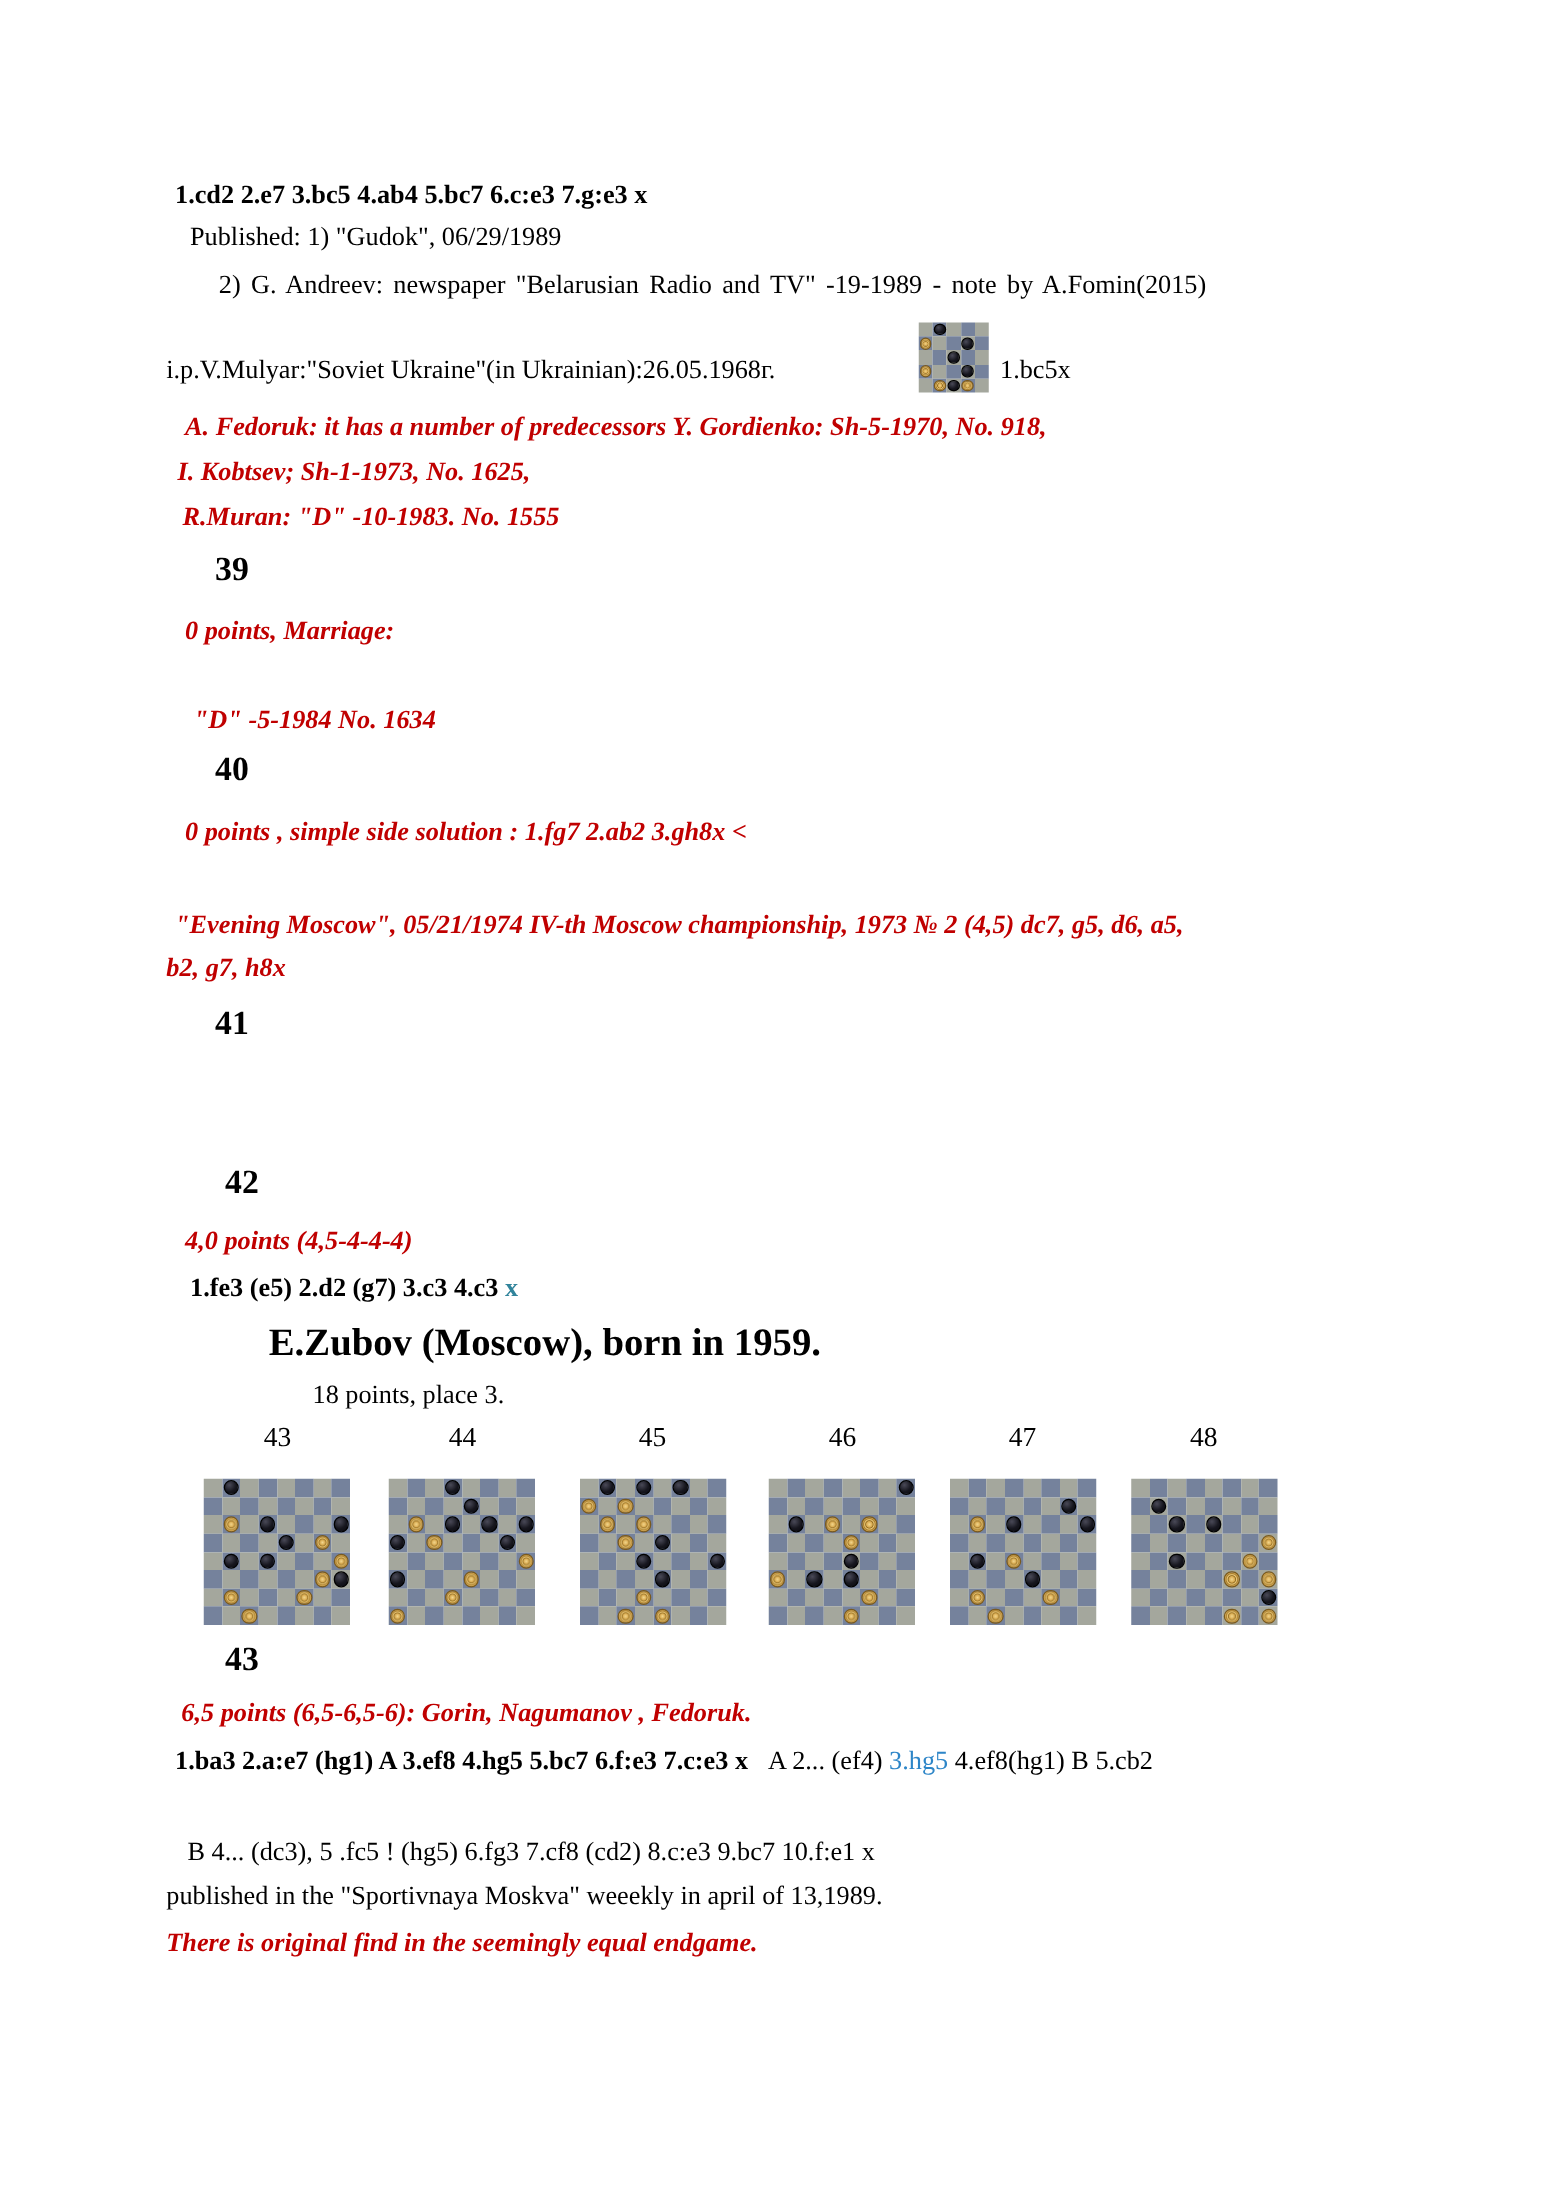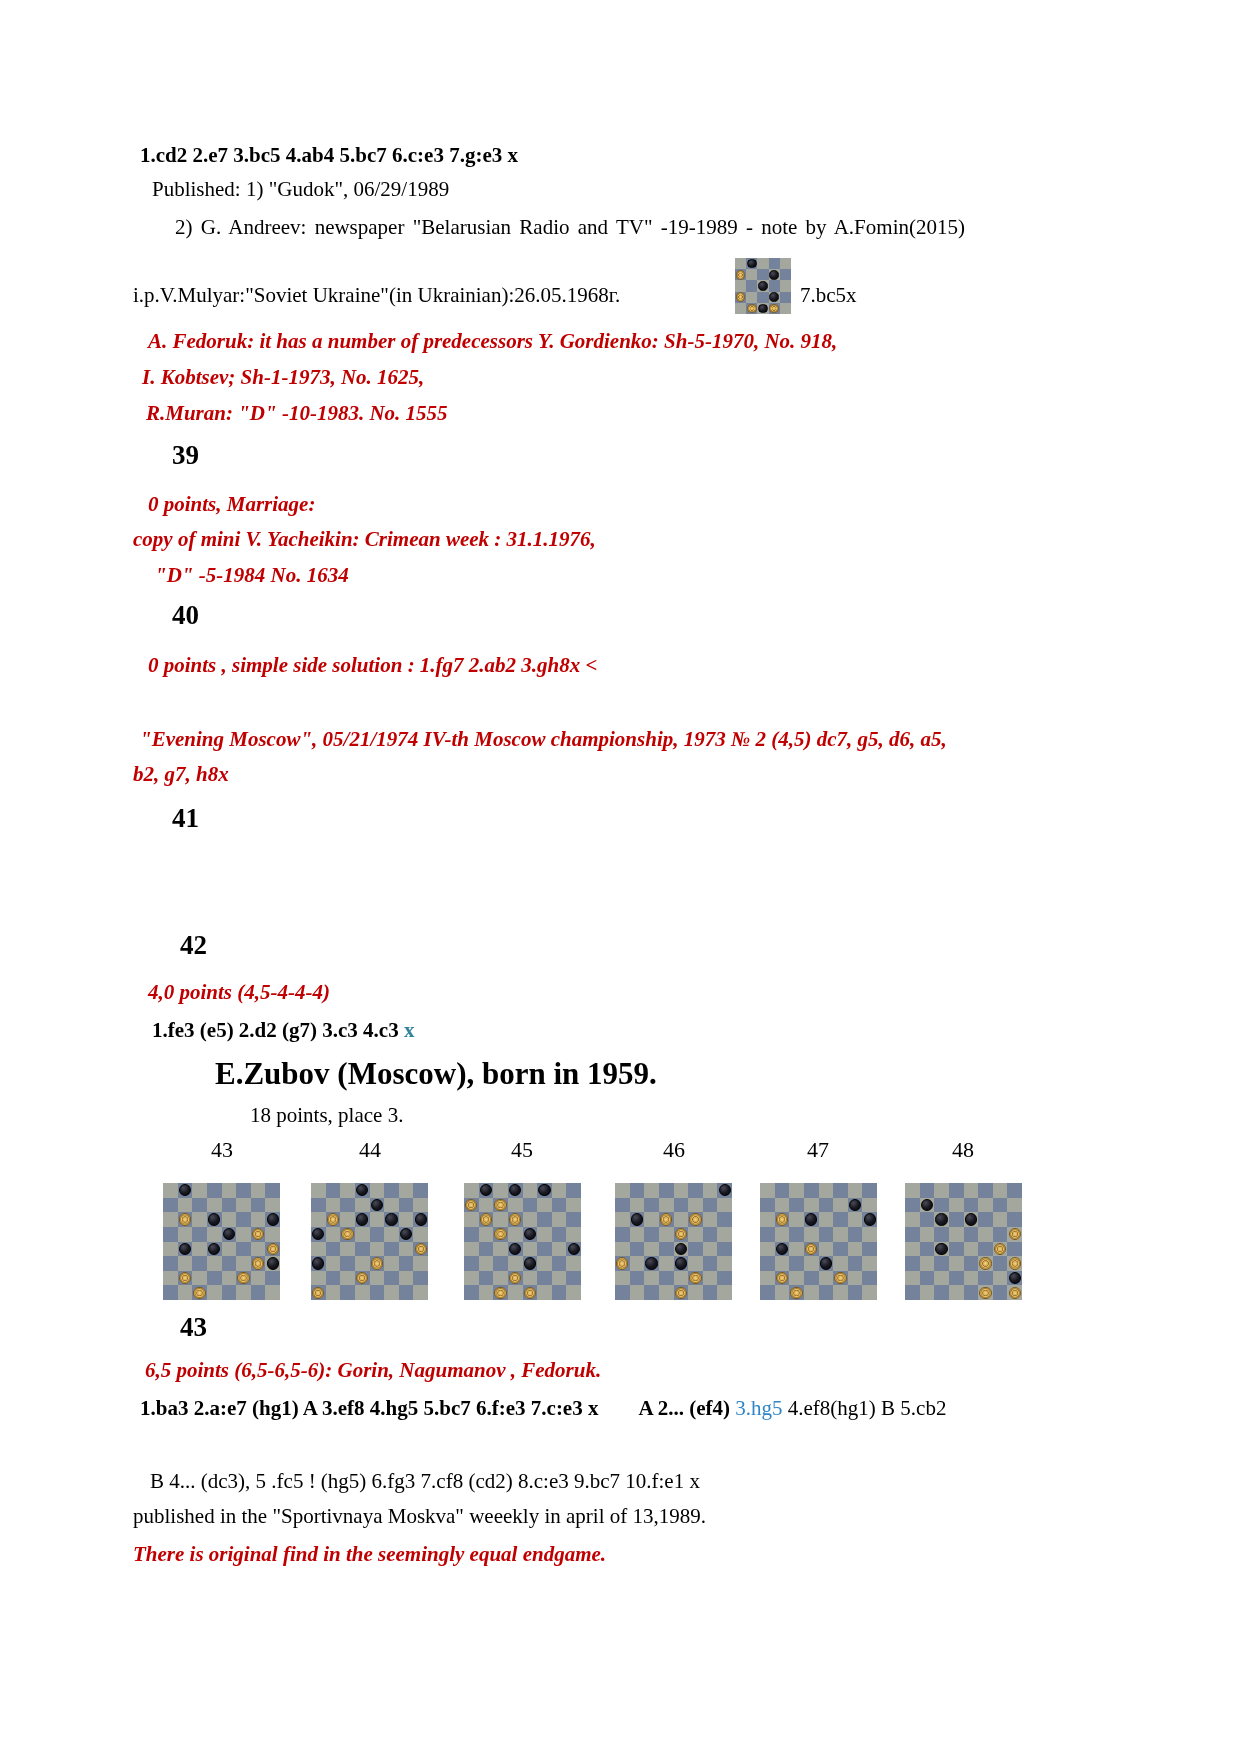--- a/index.html
+++ b/index.html
@@ -64,29 +64,28 @@
       <div class="pc b" style="left: 12.096px; top: 0.896px; width: 9.408px; height: 9.408px;"></div>
       <div class="pc b" style="left: 34.496px; top: 12.096px; width: 9.408px; height: 9.408px;"></div>
       <div class="pc b" style="left: 23.296px; top: 23.296px; width: 9.408px; height: 9.408px;"></div>
       <div class="pc b" style="left: 34.496px; top: 34.496px; width: 9.408px; height: 9.408px;"></div>
       <div class="pc b" style="left: 23.296px; top: 45.696px; width: 9.408px; height: 9.408px;"></div>
       <div class="pc w" style="left: 0.896px; top: 12.096px; width: 9.408px; height: 9.408px;"></div>
       <div class="pc w" style="left: 0.896px; top: 34.496px; width: 9.408px; height: 9.408px;"></div>
       <div class="pc w" style="left: 12.096px; top: 45.696px; width: 9.408px; height: 9.408px;"></div>
       <div class="pc w" style="left: 34.496px; top: 45.696px; width: 9.408px; height: 9.408px;"></div>
     </div>
-  <div class="ln" style="left:800px;top:282px;">7.bc5x</div>
+  <div class="ln" style="left:800px;top:282px;">1.bc5x</div>
 
   <div class="ln red" style="left:148px;top:328px;">A. Fedoruk: it has a number of predecessors  Y. Gordienko: Sh-5-1970, No. 918,</div>
   <div class="ln red" style="left:142px;top:364px;">I. Kobtsev;  Sh-1-1973, No. 1625,</div>
   <div class="ln red" style="left:146px;top:400px;">R.Muran: "D" -10-1983. No. 1555</div>
 
   <div class="heading" style="left:172px;top:440px;">39</div>
   <div class="ln red" style="left:148px;top:491px;">0 points, Marriage:</div>
-  <div class="ln red" style="left:133px;top:526px;">copy of mini V. Yacheikin: Crimean week : 31.1.1976,</div>
   <div class="ln red" style="left:155px;top:562px;">"D" -5-1984 No. 1634</div>
 
   <div class="heading" style="left:172px;top:600px;">40</div>
   <div class="ln red" style="left:148px;top:652px;">0 points  , simple side solution : 1.fg7 2.ab2 3.gh8x &lt;</div>
   <div class="ln red" style="left:140px;top:726px;">"Evening Moscow", 05/21/1974 IV-th  Moscow championship, 1973 № 2 (4,5) dc7, g5, d6, a5,</div>
   <div class="ln red" style="left:133px;top:761px;">b2, g7, h8x</div>
 
   <div class="heading" style="left:172px;top:803px;">41</div>
 
   <div class="heading" style="left:180px;top:930px;">42</div>
@@ -570,18 +569,18 @@
       <div class="pc w" style="left: 103.545px; top: 45.045px; width: 12.285px; height: 12.285px;"></div>
       <div class="pc w" style="left: 88.92px; top: 59.67px; width: 12.285px; height: 12.285px;"></div>
       <div class="pc w" style="left: 74.295px; top: 74.295px; width: 12.285px; height: 12.285px;"></div>
       <div class="pc w" style="left: 103.545px; top: 74.295px; width: 12.285px; height: 12.285px;"></div>
       <div class="pc w" style="left: 74.295px; top: 103.545px; width: 12.285px; height: 12.285px;"></div>
       <div class="pc w" style="left: 103.545px; top: 103.545px; width: 12.285px; height: 12.285px;"></div>
     </div>
 
   <div class="heading" style="left:180px;top:1312px;">43</div>
   <div class="ln red" style="left:145px;top:1357px;">6,5 points (6,5-6,5-6): Gorin, Nagumanov , Fedoruk.</div>
-  <div class="ln" style="left:140px;top:1395px;"><span class="bold">1.ba3 2.a:e7 (hg1) A 3.ef8 4.hg5 5.bc7 6.f:e3 7.c:e3 x</span><span style="margin-left:40px;font-weight:bold;">A 2... (ef4) </span><span class="blue">3.hg5</span><span> 4.ef8(hg1) B 5.cb2</span></div>
+  <div class="ln" style="left:140px;top:1395px;"><span class="bold">1.ba3 2.a:e7 (hg1) A 3.ef8 4.hg5 5.bc7 6.f:e3 7.c:e3 x</span><span style="margin-left:16px;">A 2... (ef4) </span><span class="blue">3.hg5</span><span> 4.ef8(hg1) B 5.cb2</span></div>
   <div class="ln" style="left:150px;top:1468px;">B 4... (dc3), 5 .fc5 ! (hg5) 6.fg3 7.cf8 (cd2) 8.c:e3 9.bc7 10.f:e1 x</div>
   <div class="ln" style="left:133px;top:1503px;">published in the "Sportivnaya Moskva" weeekly in april of 13,1989.</div>
   <div class="ln red" style="left:133px;top:1541px;">There is original find in the seemingly equal  endgame.</div>
 
 </div>
 
 </body></html>

